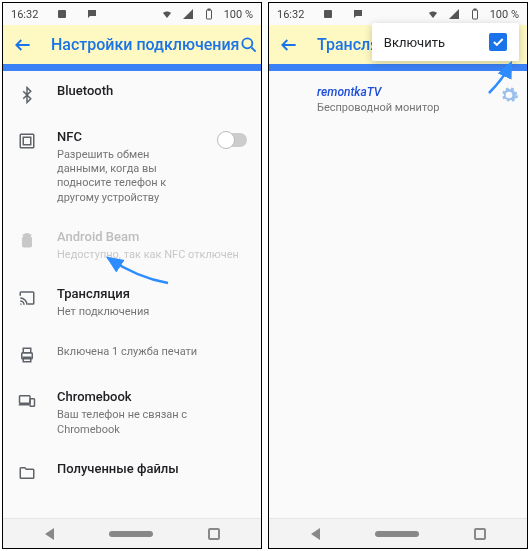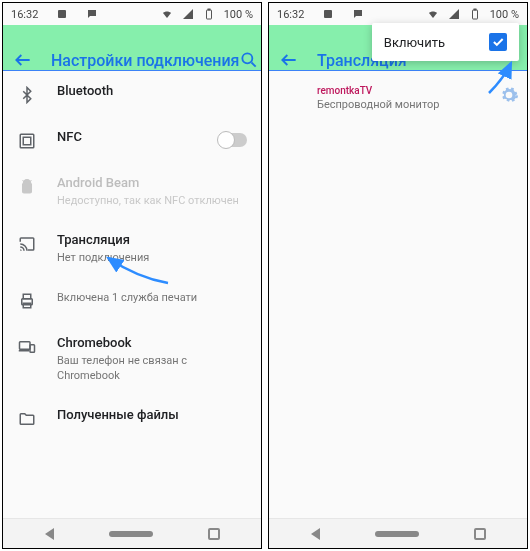--- a/index.html
+++ b/index.html
@@ -28,25 +28,25 @@
     align-items: center;
     padding: 0 8px;
     font-size: 11px;
     color: #444;
   }
   .status-left { display: flex; gap: 18px; }
   .status-right { margin-left: auto; display: flex; align-items: center; gap: 9px; }
   .status-ico { width: 12px; height: 12px; display: inline-flex; align-items: center; justify-content: center; }
   .app-bar {
     height: 46px;
-    background: #86efac;
-    display: flex;
-    align-items: flex-end;
+    background: #fef9c3;
+    display: flex;
+    align-items: center;
     padding: 0 10px;
-    border-bottom: 1px solid #3b82f6;
+    border-bottom: 7px solid #3b82f6;
     position: relative;
   }
   .app-bar .title {
     color: #1a73e8;
     font-size: 16px;
     font-weight: 500;
     margin-left: 18px;
     white-space: nowrap;
   }
   .app-bar .back { color: #1a73e8; display: flex; align-items: center; }
@@ -134,21 +134,21 @@
     color: #fff; border-radius: 2px;
   }
   .popup .chk svg { width: 14px; height: 14px; }
   .popup .lbl { font-size: 13px; color: #202124; }
   .cast-row {
     display: flex;
     align-items: flex-start;
     padding: 14px 10px 10px 48px;
     position: relative;
   }
-  .cast-row .row-title { font-size: 10px; font-weight: 500; color: #be185d; }
+  .cast-row .row-title { font-size: 12px; font-weight: 500; color: #1d4ed8; font-style: italic; }
   .cast-row .row-sub { font-size: 11px; color: #757575; margin-top: 2px; }
   .cast-row .gear {
     position: absolute; right: 8px; top: 14px; color: #8ab4ea;
   }
   
   .arrow {
     position: absolute;
     pointer-events: none;
     z-index: 9;
   }
@@ -222,20 +222,21 @@
 
     <div class="row">
       <span class="row-icon">
         <svg width="18" height="18" viewBox="0 0 24 24" fill="none" stroke="#5f6368" stroke-width="2">
             <rect x="3" y="3" width="18" height="18" rx="1"></rect>
             <rect x="7" y="7" width="10" height="10"></rect>
           </svg>
       </span>
       <div class="row-text">
         <div class="row-title">NFC</div>
+        <div class="row-sub">Разрешить обмен данными, когда вы подносите телефон к другому устройству</div>
       </div>
       <div class="toggle"></div>
     </div>
 
     <div class="row disabled">
       <span class="row-icon">
         <svg width="18" height="18" viewBox="0 0 24 24" fill="#c8c8c8">
             <path d="M6 8h12v10a2 2 0 0 1-2 2H8a2 2 0 0 1-2-2zM7 7a5 5 0 0 1 10 0zM6 3l2 2M18 3l-2 2" stroke="#c8c8c8" stroke-width="1.4" fill="#c8c8c8"></path>
           </svg>
       </span>

